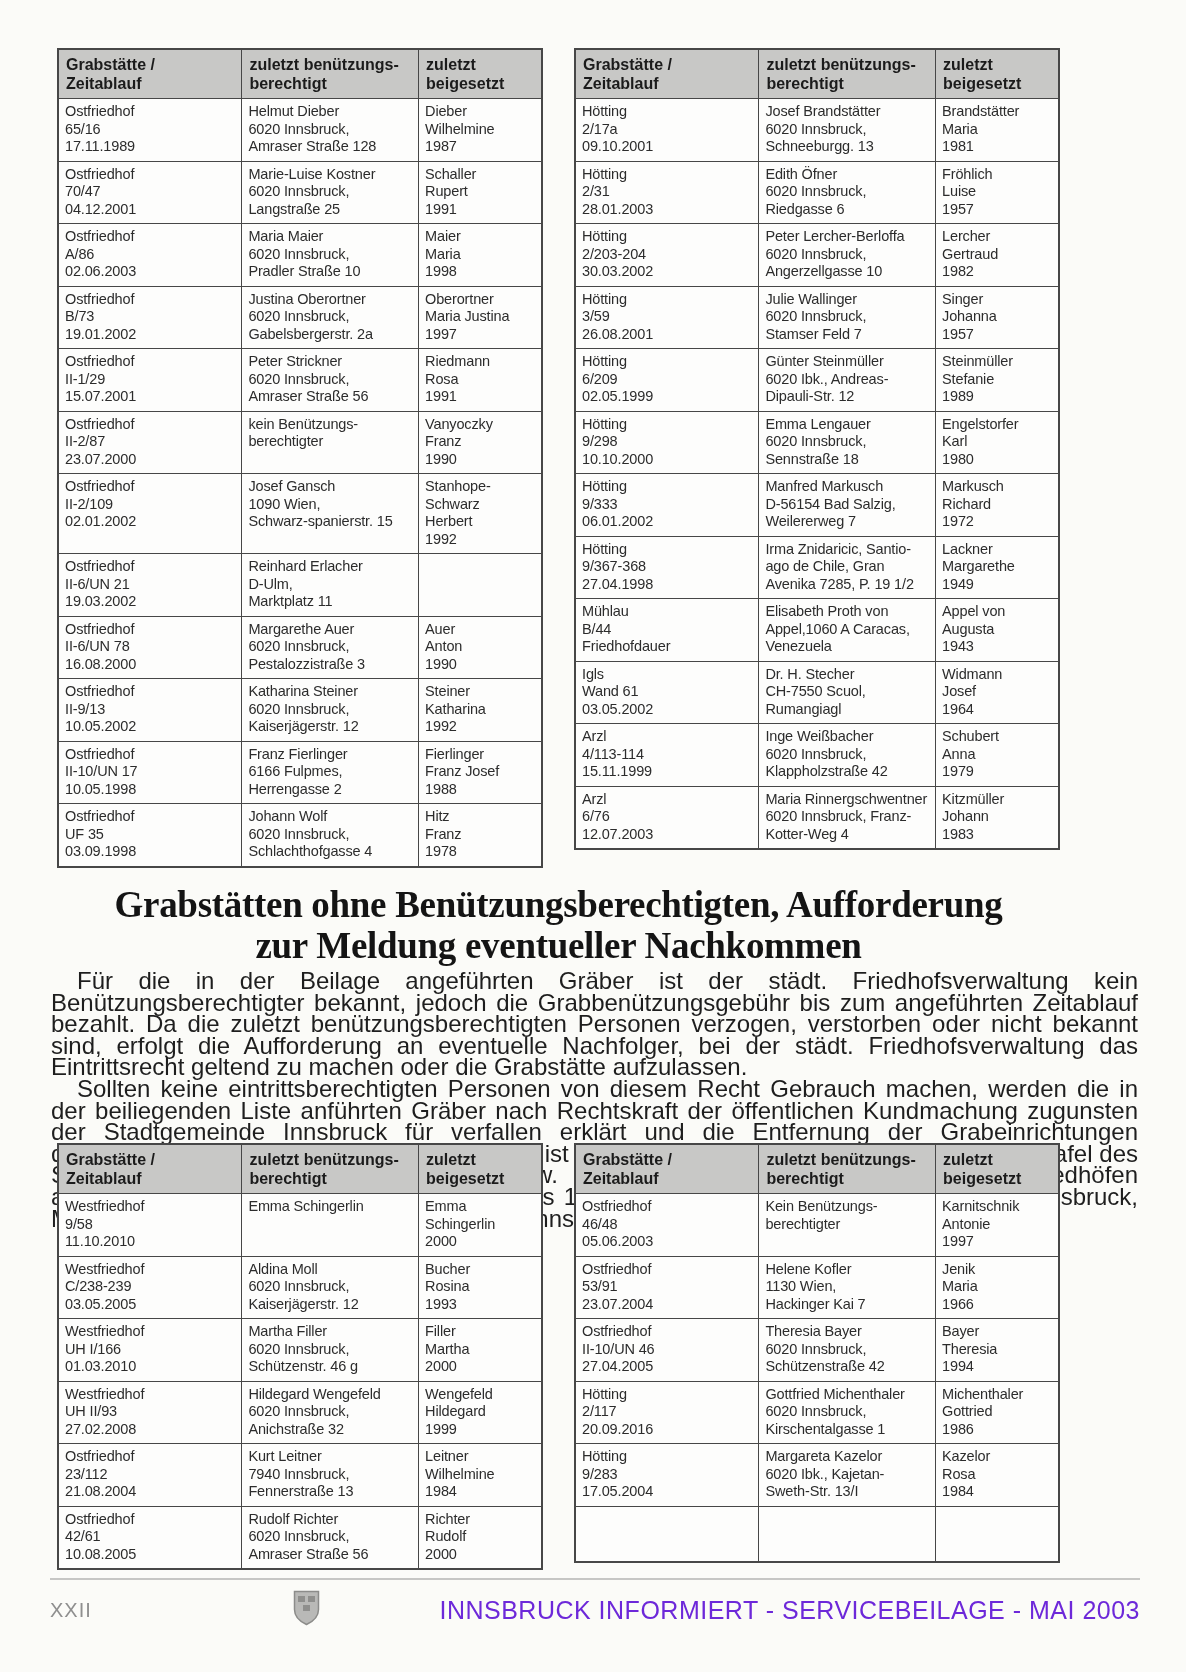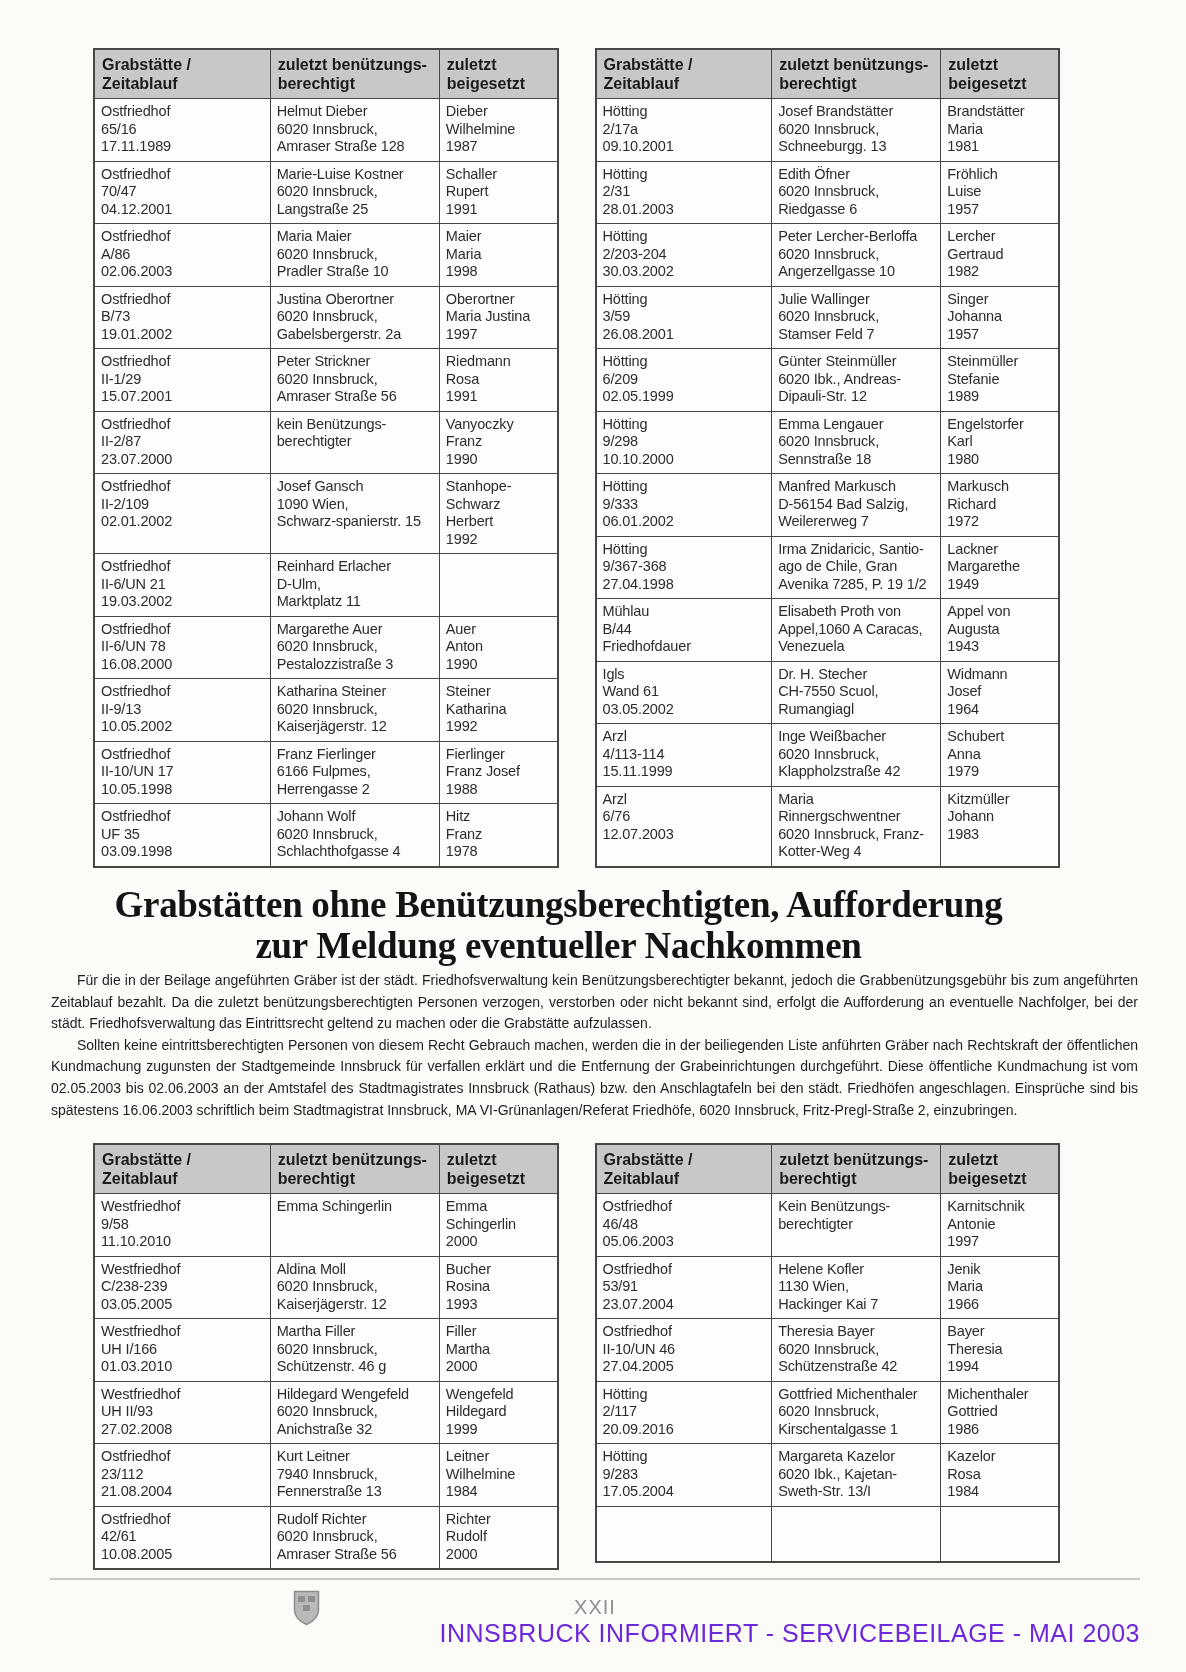--- a/index.html
+++ b/index.html
@@ -4,37 +4,37 @@
 <style>
   * { margin:0; padding:0; box-sizing:border-box; }
   html,body { width:1186px; }
   body {
     height:1672px; position:relative; overflow:hidden;
     background:#fbfbf8; font-family:"Liberation Sans", sans-serif; color:#262626;
   }
   .tables-row { position:absolute; display:flex; justify-content:space-between; width:1003px; left:57px; }
   #top-tables { top:48px; }
   #bottom-tables { top:1143px; }
-  table.grave-table { width:486px; border-collapse:collapse; table-layout:fixed; background:#fdfdfc; align-self:flex-start; border:2px solid #474747;margin-left:36px; }
+  table.grave-table { width:486px; border-collapse:collapse; table-layout:fixed; background:#fdfdfc; align-self:flex-start; border:2px solid #474747; }
   .grave-table th, .grave-table td { border:1px solid #474747; vertical-align:top; white-space:pre-line; text-align:left; overflow:hidden; }
   .grave-table th { background:#c8c8c6; font-size:16px; line-height:19px; padding:5px 7px; font-weight:bold; color:#1b1b1b; }
   .grave-table td { font-size:14.5px; line-height:17.5px; letter-spacing:-0.15px; padding:4px 6px 5px; height:56px; color:#2c2c2c; }
   .grave-table th:nth-child(1), .grave-table td:nth-child(1){ width:38%; }
   .grave-table th:nth-child(2), .grave-table td:nth-child(2){ width:36.5%; }
   .grave-table th:nth-child(3), .grave-table td:nth-child(3){ width:25.5%; }
   h1.main-heading {
     position:absolute; top:884px; left:57px; width:1003px; text-align:center;
     font-family:"Liberation Serif", serif; font-weight:bold; font-size:37px; line-height:41px;
     color:#141414; white-space:pre-line; letter-spacing:-0.3px;
   }
   .article { position:absolute; top:970px; left:51px; width:1087px; }
-  .article p { font-size:14px; line-height:21.6px; text-align:justify; text-indent:26px; color:#1e1e1e; }
+  .article p { font-size:24px; line-height:21.6px; text-align:justify; text-indent:26px; color:#1e1e1e; }
   .footer { position:absolute; top:1578px; left:50px; width:1090px; }
   .footer-rule { height:2px; background:#c6c6c4; }
-  .footer-row { display:flex; align-items:center; margin-top:16px; position:relative;flex-direction:column; }
+  .footer-row { display:flex; align-items:center; margin-top:16px; position:relative; }
   .page-number { font-size:20px; color:#8f8f8f; letter-spacing:1px; }
   .coat { position:absolute; left:243px; top:-6px; line-height:0; }
   .footer-title { margin-left:auto; font-size:25px; color:#6d28d9; letter-spacing:0.5px; white-space:nowrap; }
 </style>
 </head>
 <body>
 
 <div class="tables-row" id="top-tables">
   <table class="grave-table">
       <thead>

